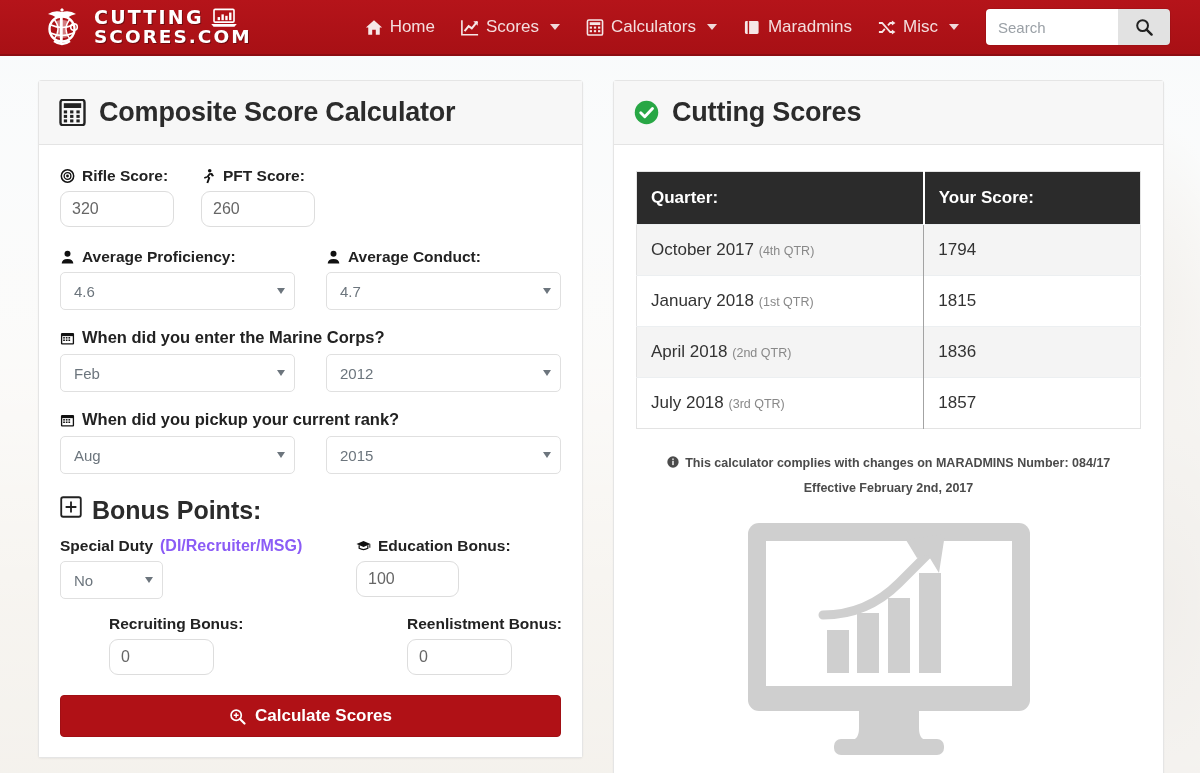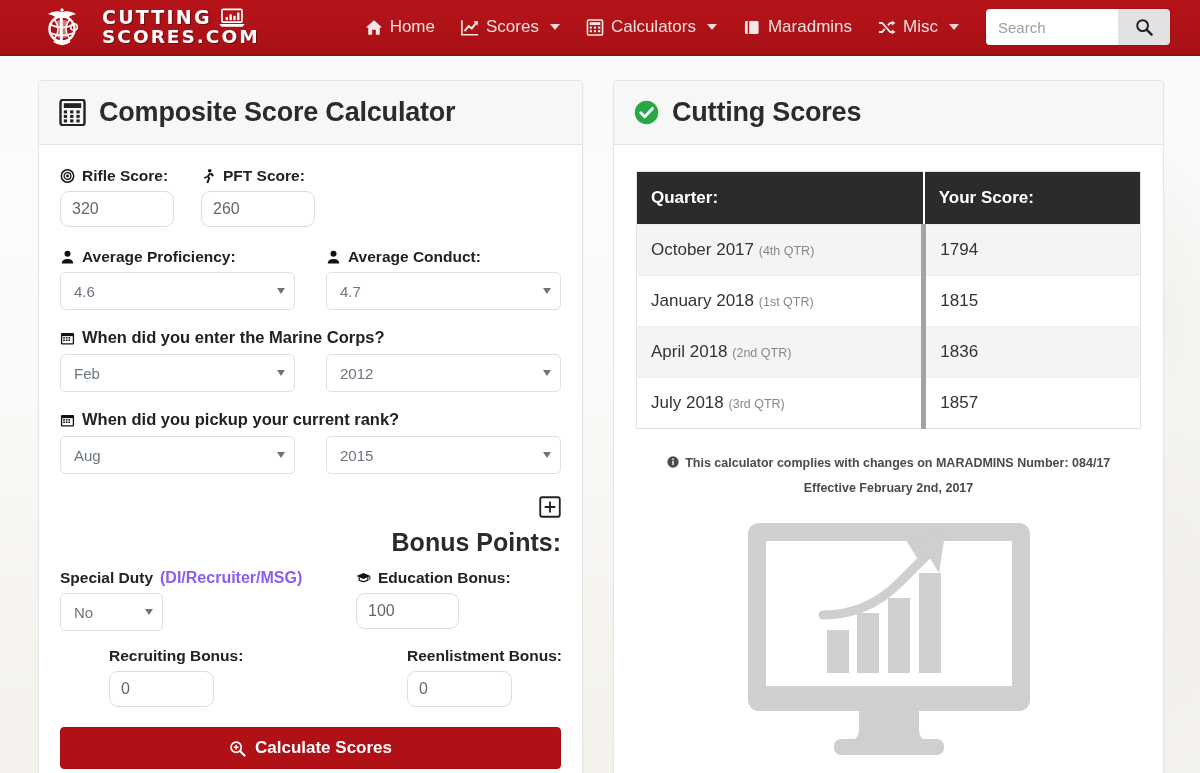--- a/index.html
+++ b/index.html
@@ -20,21 +20,21 @@
   
   .navbar {
     position: relative;
     height: 56px;
     background: #b01116;
     background: linear-gradient(to bottom, #b5141a 0%, #a81015 100%);
     display: flex; align-items: center;
     padding: 0 30px 0 40px;
     border-bottom: 2px solid #8d0d12;
   }
-  .brand { display: flex; align-items: center; gap: 16px; }
+  .brand { display: flex; align-items: center; gap: 8px; }
   .ega { width: 46px; height: 44px; flex: none; }
   .brand-text { display: flex; flex-direction: column; line-height: 1.02; }
   .brand-l1, .brand-l2 {
     color: #fff; font-weight: bold; font-size: 19px;
     letter-spacing: 2.2px;
     font-family: "DejaVu Sans", sans-serif;
     text-shadow: 1px 1px 0 rgba(0,0,0,.35);
     display: flex; align-items: center; gap: 6px;
   }
   .brand-l2 { font-size: 18.5px; letter-spacing: 2px;}
@@ -134,23 +134,22 @@
   .row2 { display: flex; gap: 31px; margin-bottom: 18px; }
   .f2 { width: 236px; }
 
   .grp { margin-bottom: 18px; }
   .grp .lbl { font-size: 16.5px; margin-bottom: 7px; }
   .pair { display: flex; gap: 31px; }
   .pair .sel-wrap { width: 236px; }
 
   .bonus-title {
     font-size: 25px; font-weight: bold; color: #2b2b2b;
-    display: flex; align-items: flex-end; gap: 10px;
+    display: flex; align-items: flex-start; gap: 10px;
     margin: 22px 0 12px 0;
-    flex-direction: column;
   }
 
   .bonus-row1 { display: flex; gap: 31px; margin-bottom: 16px; }
   .sd { width: 103px; }
   .eb { width: 103px; }
   .bonus-row2 { display: flex; gap: 31px; margin-bottom: 20px; justify-content: center; }
   .rb { width: 105px; }
 
   .calc-btn {
     width: 100%; height: 42px;
@@ -169,21 +168,21 @@
   .score-table th {
     background: #2b2b2b; color: #fff; text-align: left;
     font-size: 17px; font-weight: bold;
     padding: 16px 14px;
     border-right: 2px solid #fff;
   }
   .score-table th:last-child { border-right: none; }
   .score-table td {
     padding: 15px 14px; color: #333;
     border-top: 1px solid #eceff1;
-    border-right: 5px solid #a3a3a3;
+    border-right: 1px solid #a3a3a3;
   }
   .score-table td:last-child { border-right: none; }
   .score-table tbody tr:nth-child(odd) { background: #f4f4f4; }
   .score-table tbody tr:nth-child(even) { background: #fff; }
   .qtr-sub { font-size: 12.5px; color: #888; }
 
   .notice {
     text-align: center; margin-top: 22px;
     font-size: 12.5px; font-weight: bold; color: #4b4b4b;
     line-height: 2.0;

